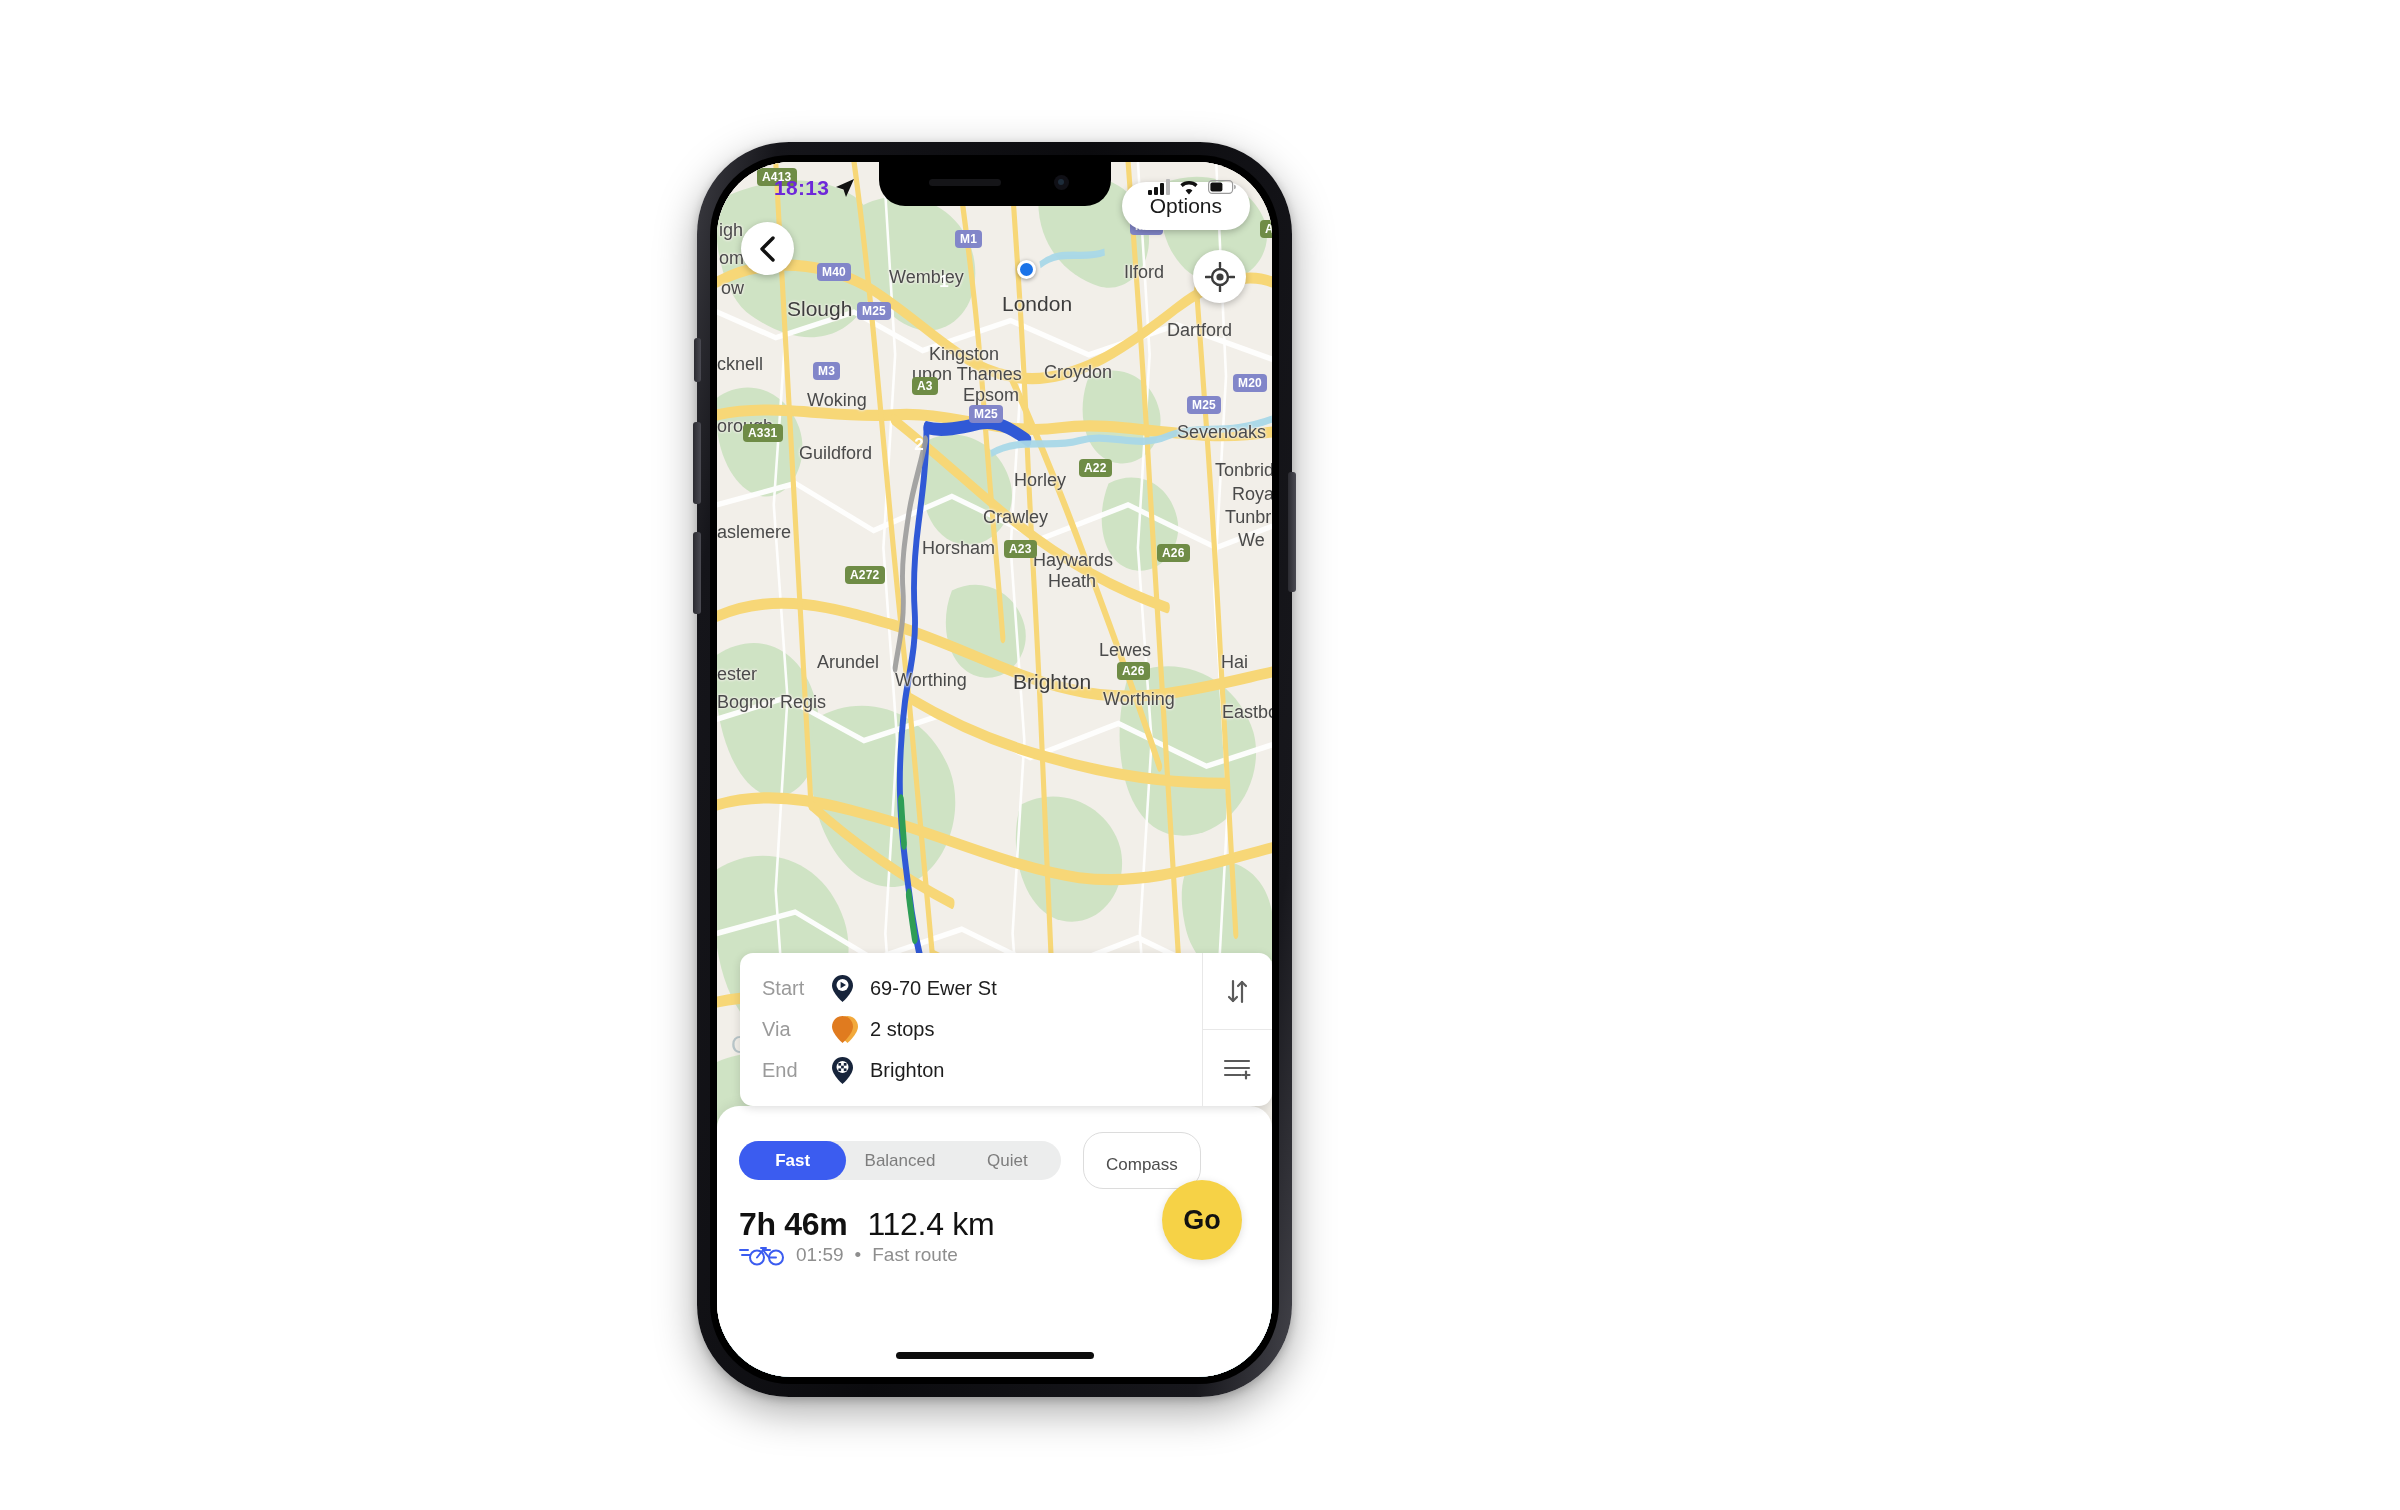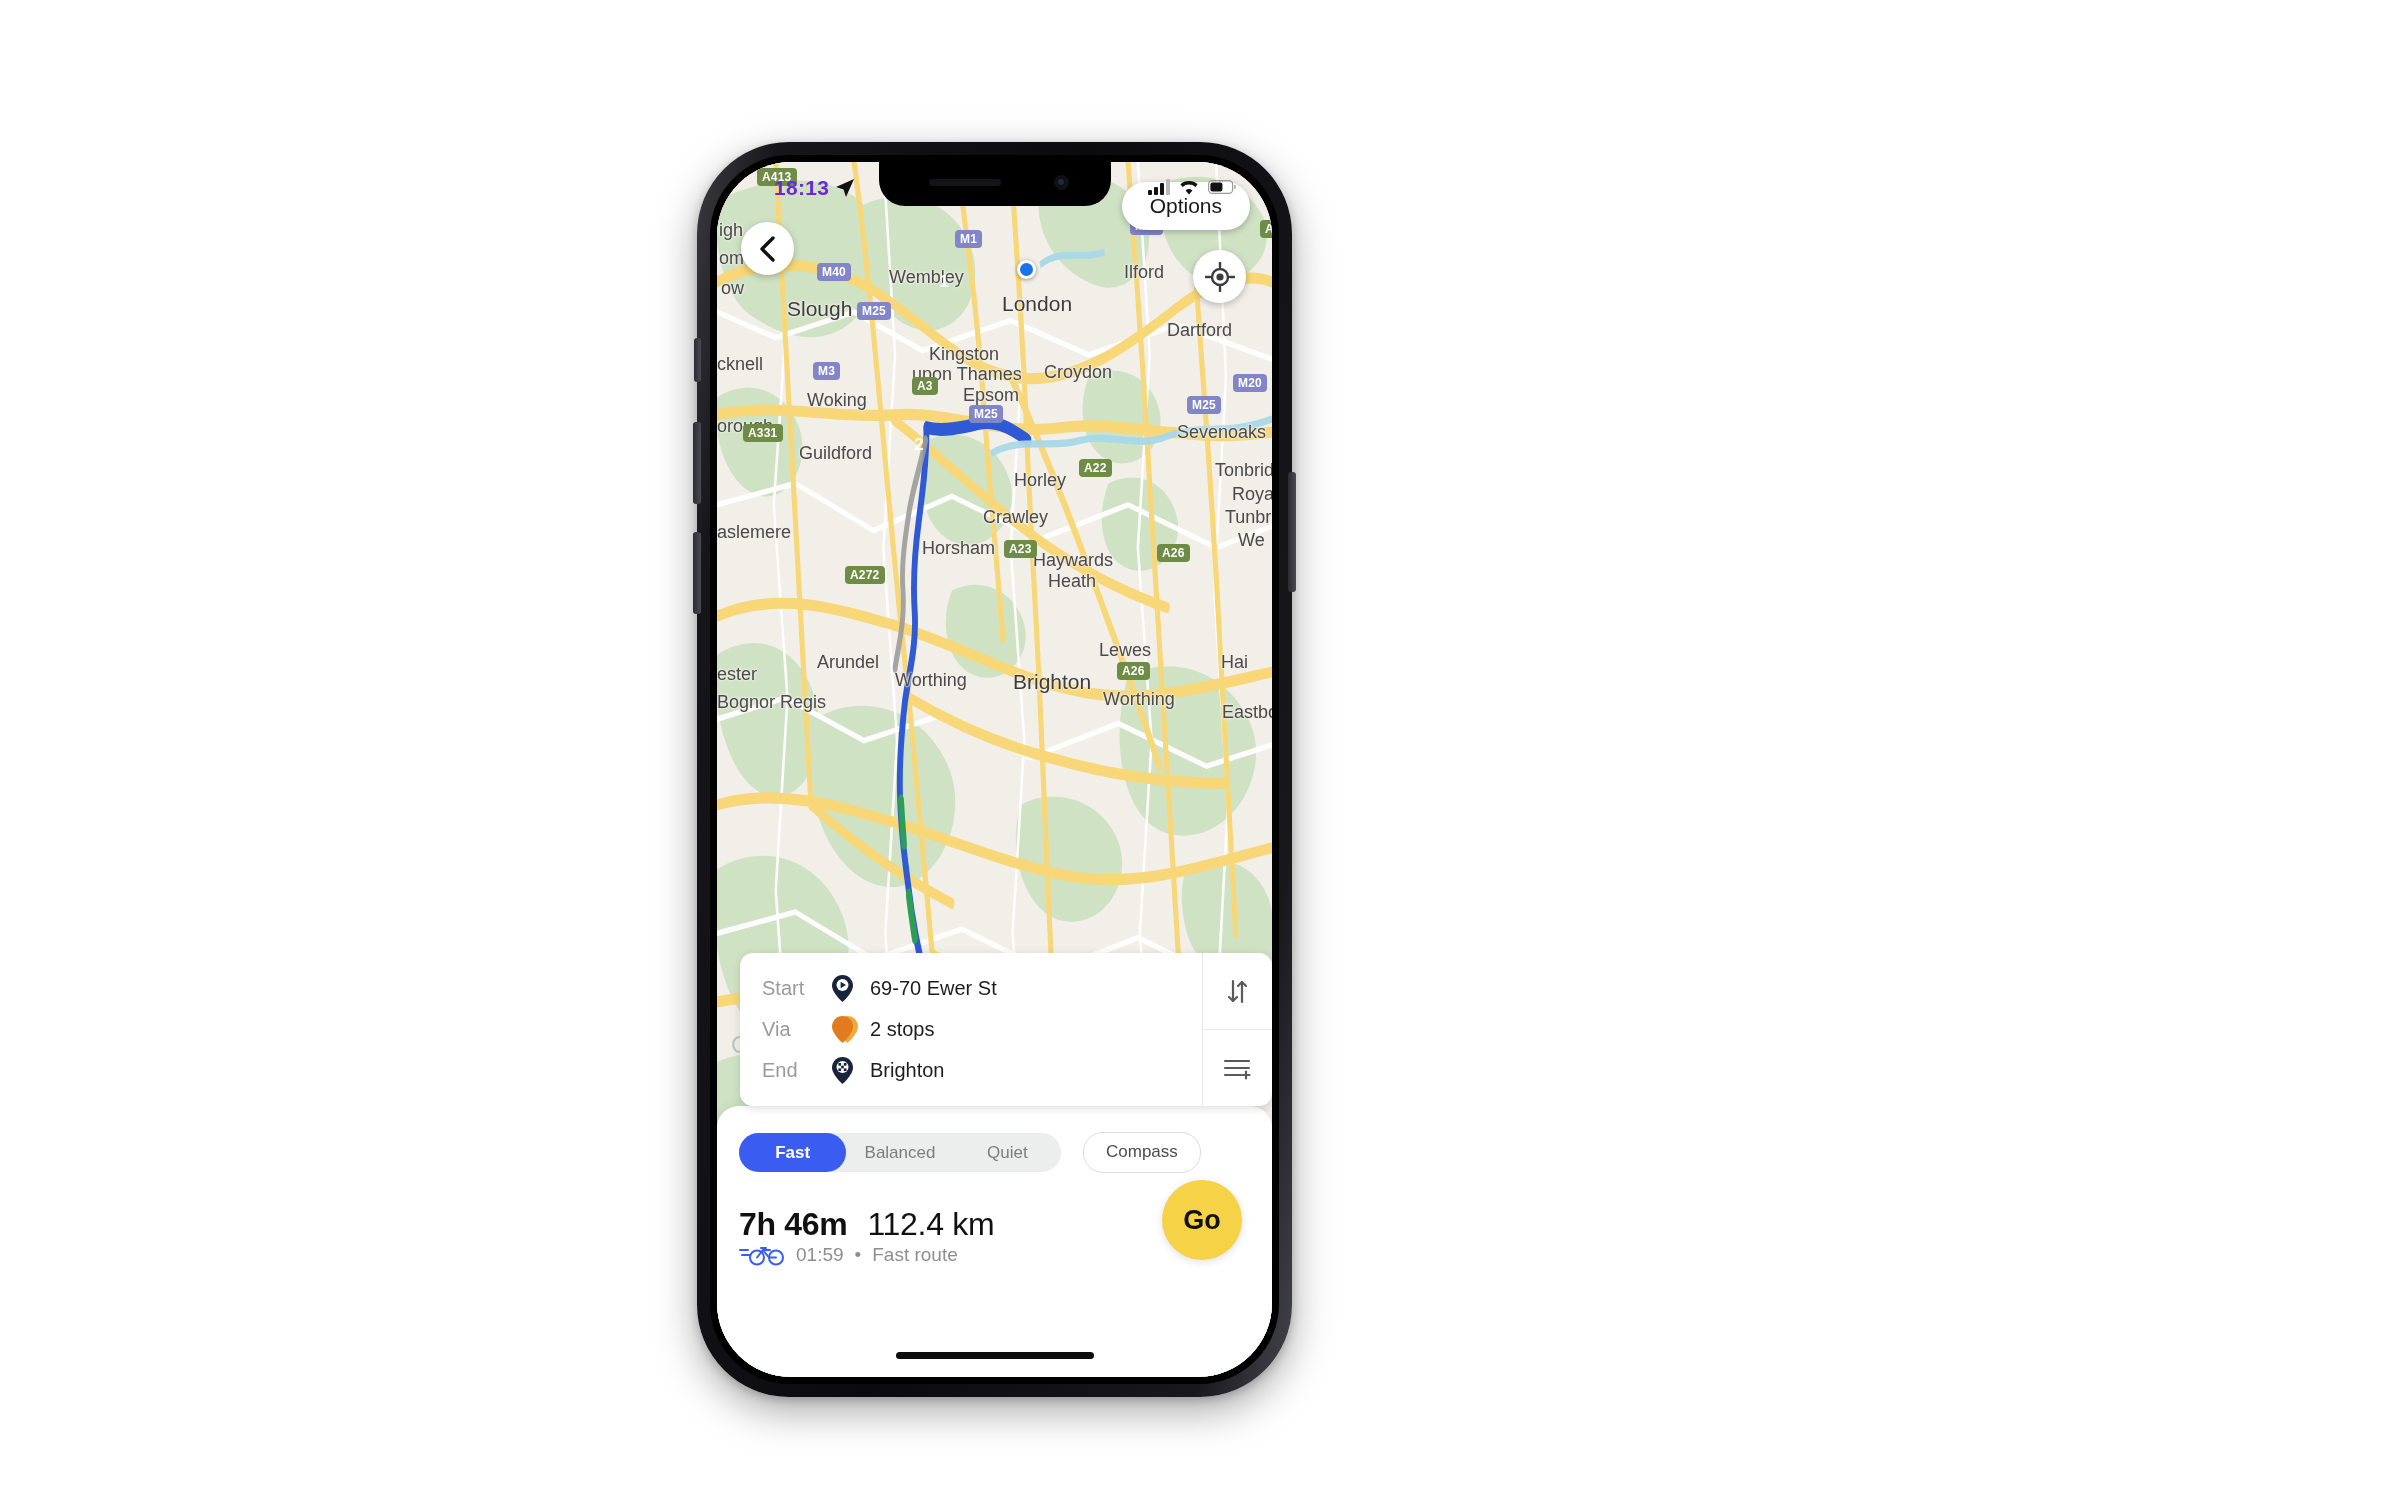--- a/index.html
+++ b/index.html
@@ -132,22 +132,22 @@
   .segmented {
     display:flex; background:#eceded; border-radius:20px; padding:0;
     width:322px; height:39px; align-items:center;
   }
   .seg {
     flex:1; text-align:center; font-size:17px; color:#7d7d7d;
     line-height:39px; border-radius:20px; height:39px;
   }
   .seg.active { background:#3b5cf0; color:#fff; font-weight:bold; }
   .compass-btn {
-    border:1px solid #dcdcdc; border-radius:20px; height:41px;
-    padding:0 22px; font-size:17px; color:#4d4d4d; line-height:37px; background:#fff;
+    border:1px solid #dcdcdc; border-radius:20px; height:57px;
+    padding:13px 22px; font-size:17px; color:#4d4d4d; line-height:37px; background:#fff;
   }
   .stats { position:absolute; left:22px; top:88px; display:flex; align-items:baseline; gap:20px; }
   .stat-time { font-size:32px; font-weight:bold; color:#111; letter-spacing:-.3px;margin-top:12px; }
   .stat-dist { font-size:32px; color:#111; letter-spacing:-.3px; }
   .substats { position:absolute; left:22px; top:138px; display:flex; align-items:center; gap:11px;justify-content:flex-end; }
   .sub-text { font-size:19px; color:#8e8e8e; }
   .go-btn {
     position:absolute; right:30px; top:74px; width:80px; height:80px;
     border-radius:50%; background:#f6d246; display:flex; align-items:center;
     justify-content:center; font-size:27px; font-weight:bold; color:#111;

